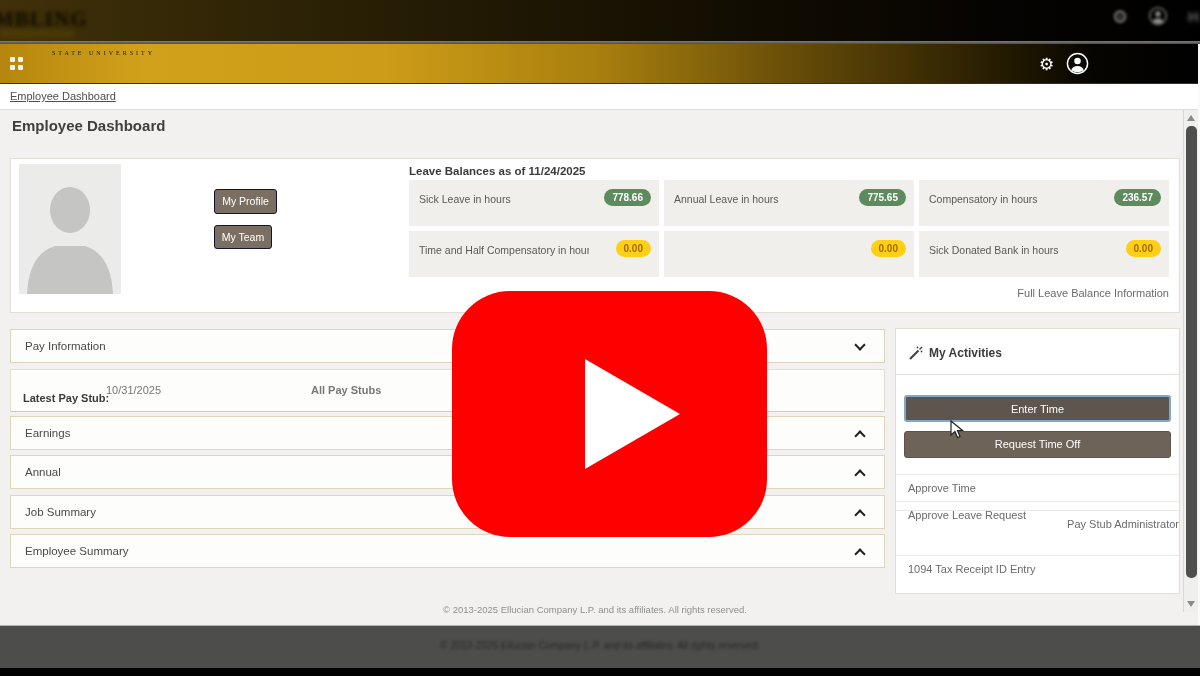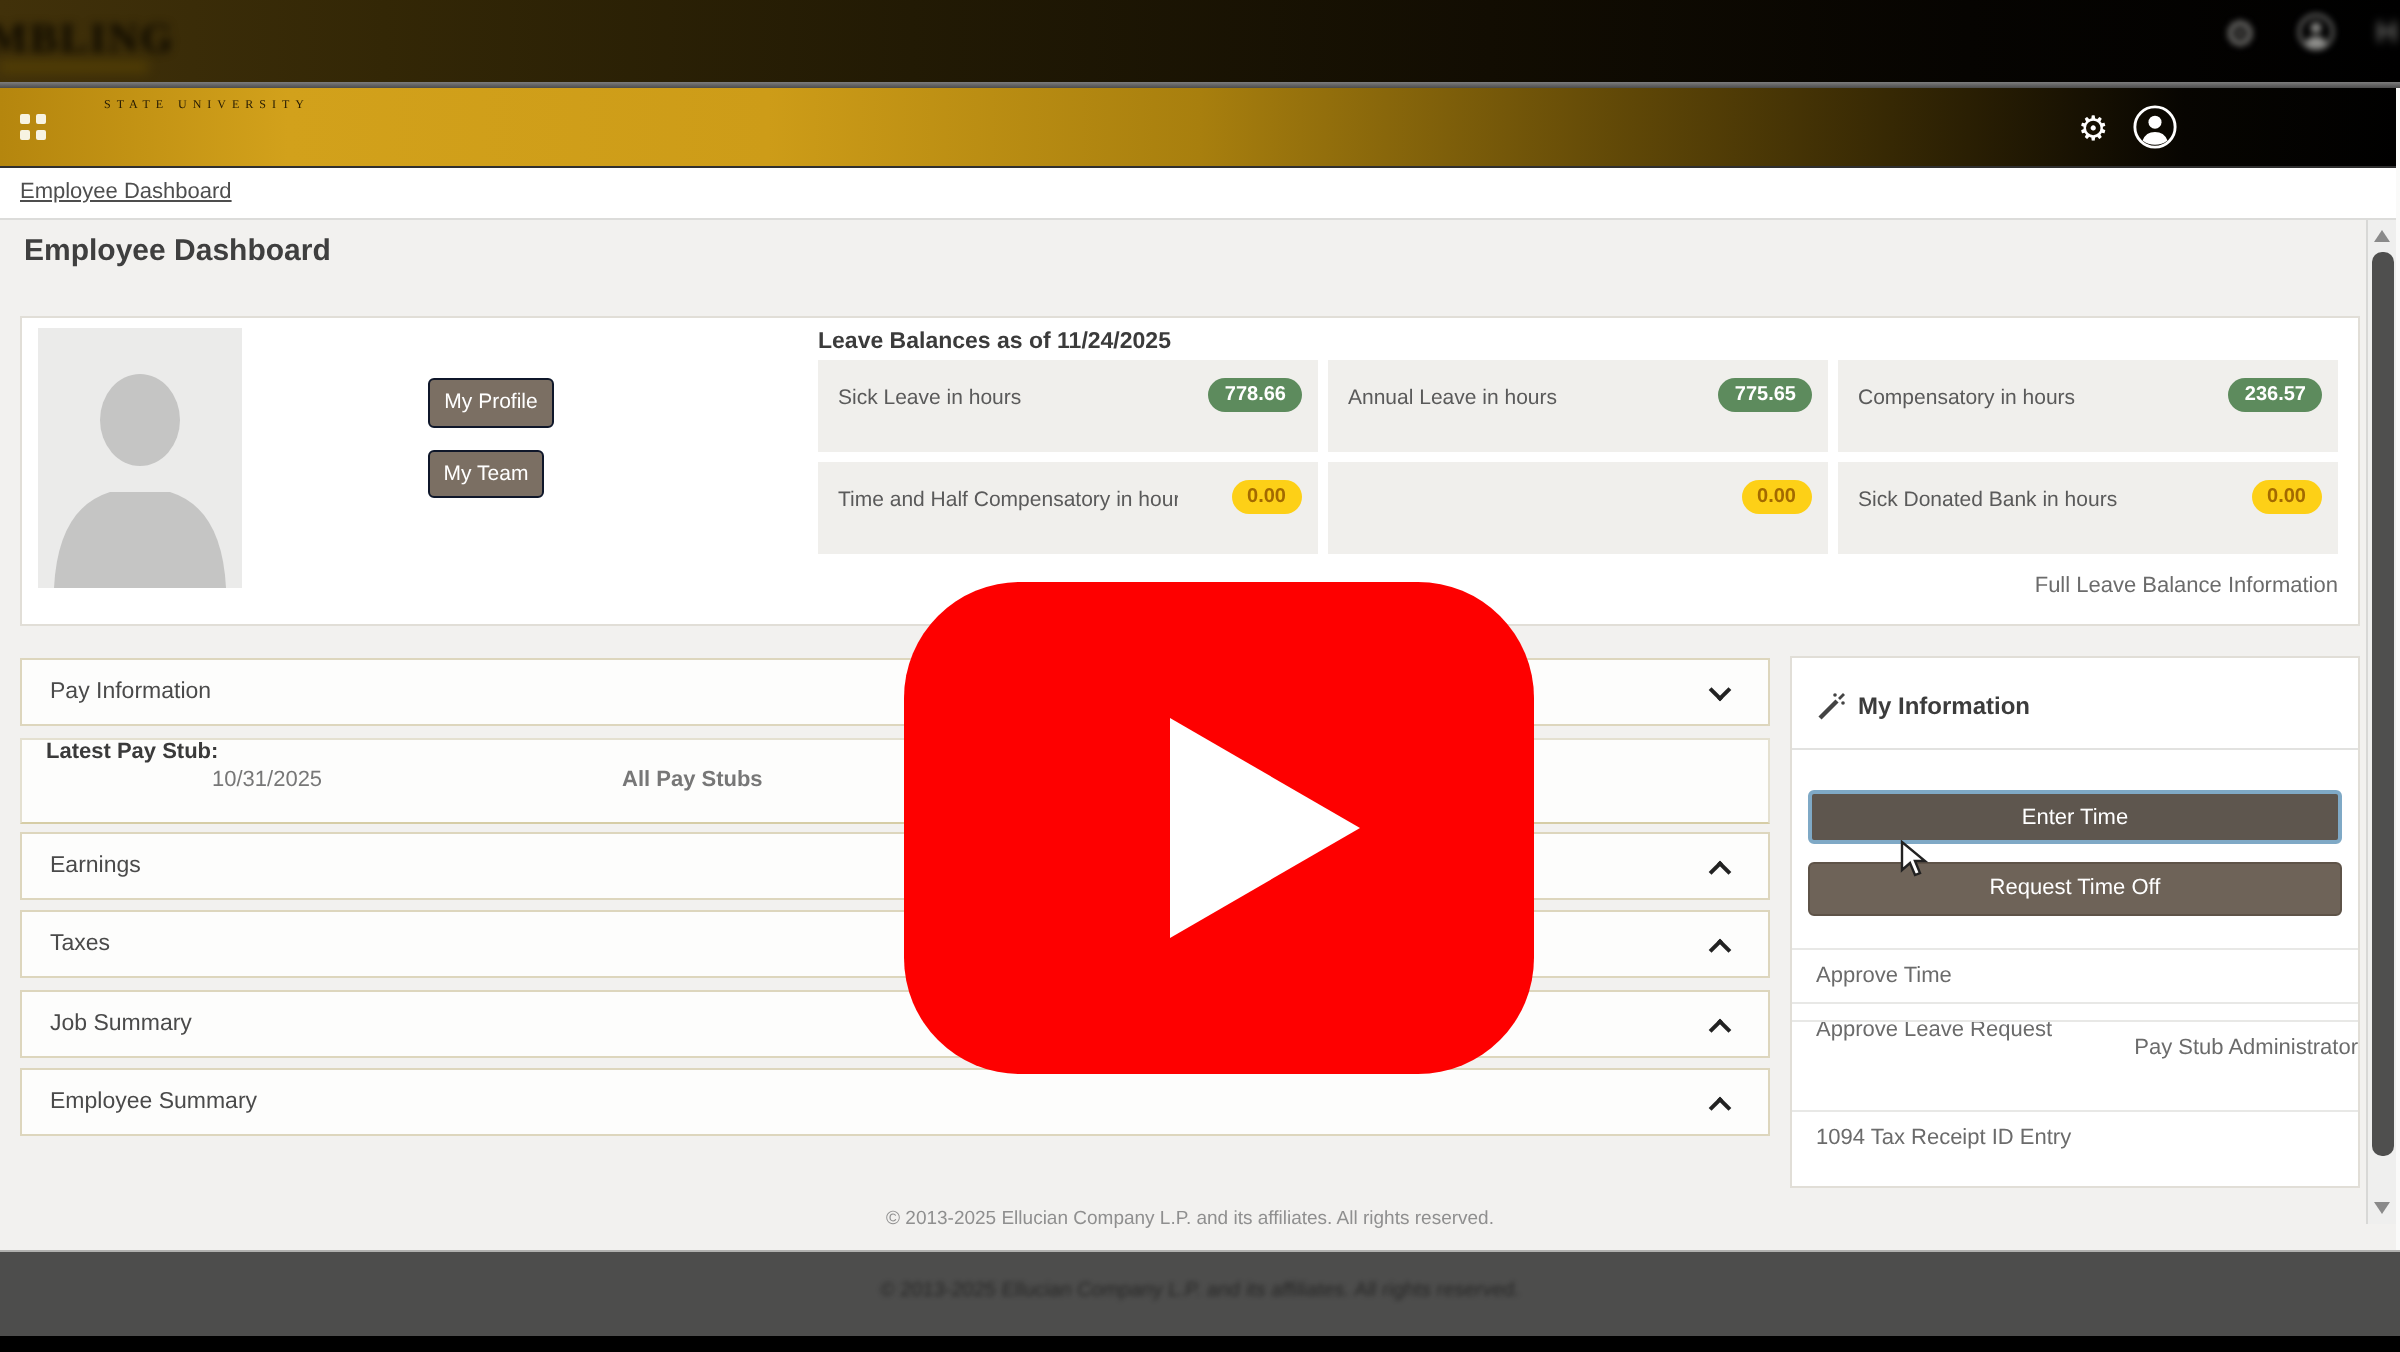--- a/index.html
+++ b/index.html
@@ -73,21 +73,21 @@
   .acc-sec { position:absolute; left:10px; width:875px; height:34px; background:#fdfdfc;
     border:1px solid #ddd6bd; cursor:pointer; }
   .acc-label { position:absolute; left:14px; top:10px; font-size:11.5px; color:#4a4a4a; }
   .chev { position:absolute; right:20px; width:8px; height:8px; border-right:2px solid #222;
     border-bottom:2px solid #222; }
   .chev[data-dir="down"] { top:11px; transform:rotate(45deg); }
   .chev[data-dir="up"]   { top:15px; transform:rotate(-135deg); }
   .sec-0 { top:285px; } .sec-1 { top:372px; } .sec-2 { top:411px; } .sec-3 { top:451px; } .sec-4 { top:490px; }
   .paystub-row { position:absolute; left:10px; top:325px; width:875px; height:43px; background:#fdfdfc;
     border:1px solid #e4e0d0; border-bottom:1px solid #d6cda6; }
-  .paystub-label { position:absolute; left:12px; top:0; font-size:11px; font-weight:bold; color:#3a3a3a; }
+  .paystub-label { position:absolute; left:12px; top:22px; font-size:11px; font-weight:bold; color:#3a3a3a; }
   .paystub-date { position:absolute; left:95px; top:14px; font-size:11px; color:#777; }
   .all-stubs { position:absolute; left:300px; top:14px; font-size:11px; color:#777; cursor:pointer;font-weight:bold; }
 
   
   .act-card { position:absolute; left:895px; top:284px; width:285px; height:266px; background:#fff;
     border:1px solid #e1ded7; }
   .act-head { position:absolute; left:0; top:0; width:100%; height:46px; border-bottom:1px solid #e2e2e0; }
   .act-title { position:absolute; left:33px; top:17px; font-size:12px; font-weight:600; color:#3c3c3c; }
   .wand { position:absolute; left:12px; top:16px; }
   .act-btn { position:absolute; left:8px; width:267px; height:27px; border-radius:3px; color:#fff;
@@ -216,21 +216,21 @@
     <div class="paystub-row">
       <span class="paystub-label">Latest Pay Stub:</span>
       <span class="paystub-date">10/31/2025</span>
       <span class="all-stubs">All Pay Stubs</span>
     </div>
     <div class="acc-sec sec-1">
       <span class="acc-label">Earnings</span>
       <span class="chev" data-dir="up"></span>
     </div>
     <div class="acc-sec sec-2">
-      <span class="acc-label">Taxes</span>
+      <span class="acc-label">Annual</span>
       <span class="chev" data-dir="up"></span>
     </div>
     <div class="acc-sec sec-3">
       <span class="acc-label">Job Summary</span>
       <span class="chev" data-dir="up"></span>
     </div>
     <div class="acc-sec sec-4">
       <span class="acc-label">Employee Summary</span>
       <span class="chev" data-dir="up"></span>
     </div>
@@ -238,21 +238,21 @@
     <div class="act-card">
       <div class="act-head">
         <span class="wand">
           <svg width="16" height="16" viewBox="0 0 16 16">
               <path d="M2 14 L10.5 5.5" stroke="#444" stroke-width="2.2"></path>
               <path d="M11.5 4.5 L14 2" stroke="#444" stroke-width="1.4"></path>
               <circle cx="13.5" cy="6.5" r="0.9" fill="#444"></circle>
               <circle cx="9.5" cy="2.5" r="0.9" fill="#444"></circle>
             </svg>
         </span>
-        <span class="act-title">My Information</span>
+        <span class="act-title">My Activities</span>
       </div>
       <div class="act-btn act-btn-1">Enter Time</div>
       <div class="act-btn act-btn-2">Request Time Off</div>
       <div class="act-item it-0">Approve Time</div>
       <div class="act-item it-1">Approve Leave Request</div>
       <div class="act-item it-2">Pay Stub Administrator</div>
       <div class="act-item it-3">1094 Tax Receipt ID Entry</div>
     </div>
 
     <div class="footer-text">© 2013-2025 Ellucian Company L.P. and its affiliates. All rights reserved.</div>

